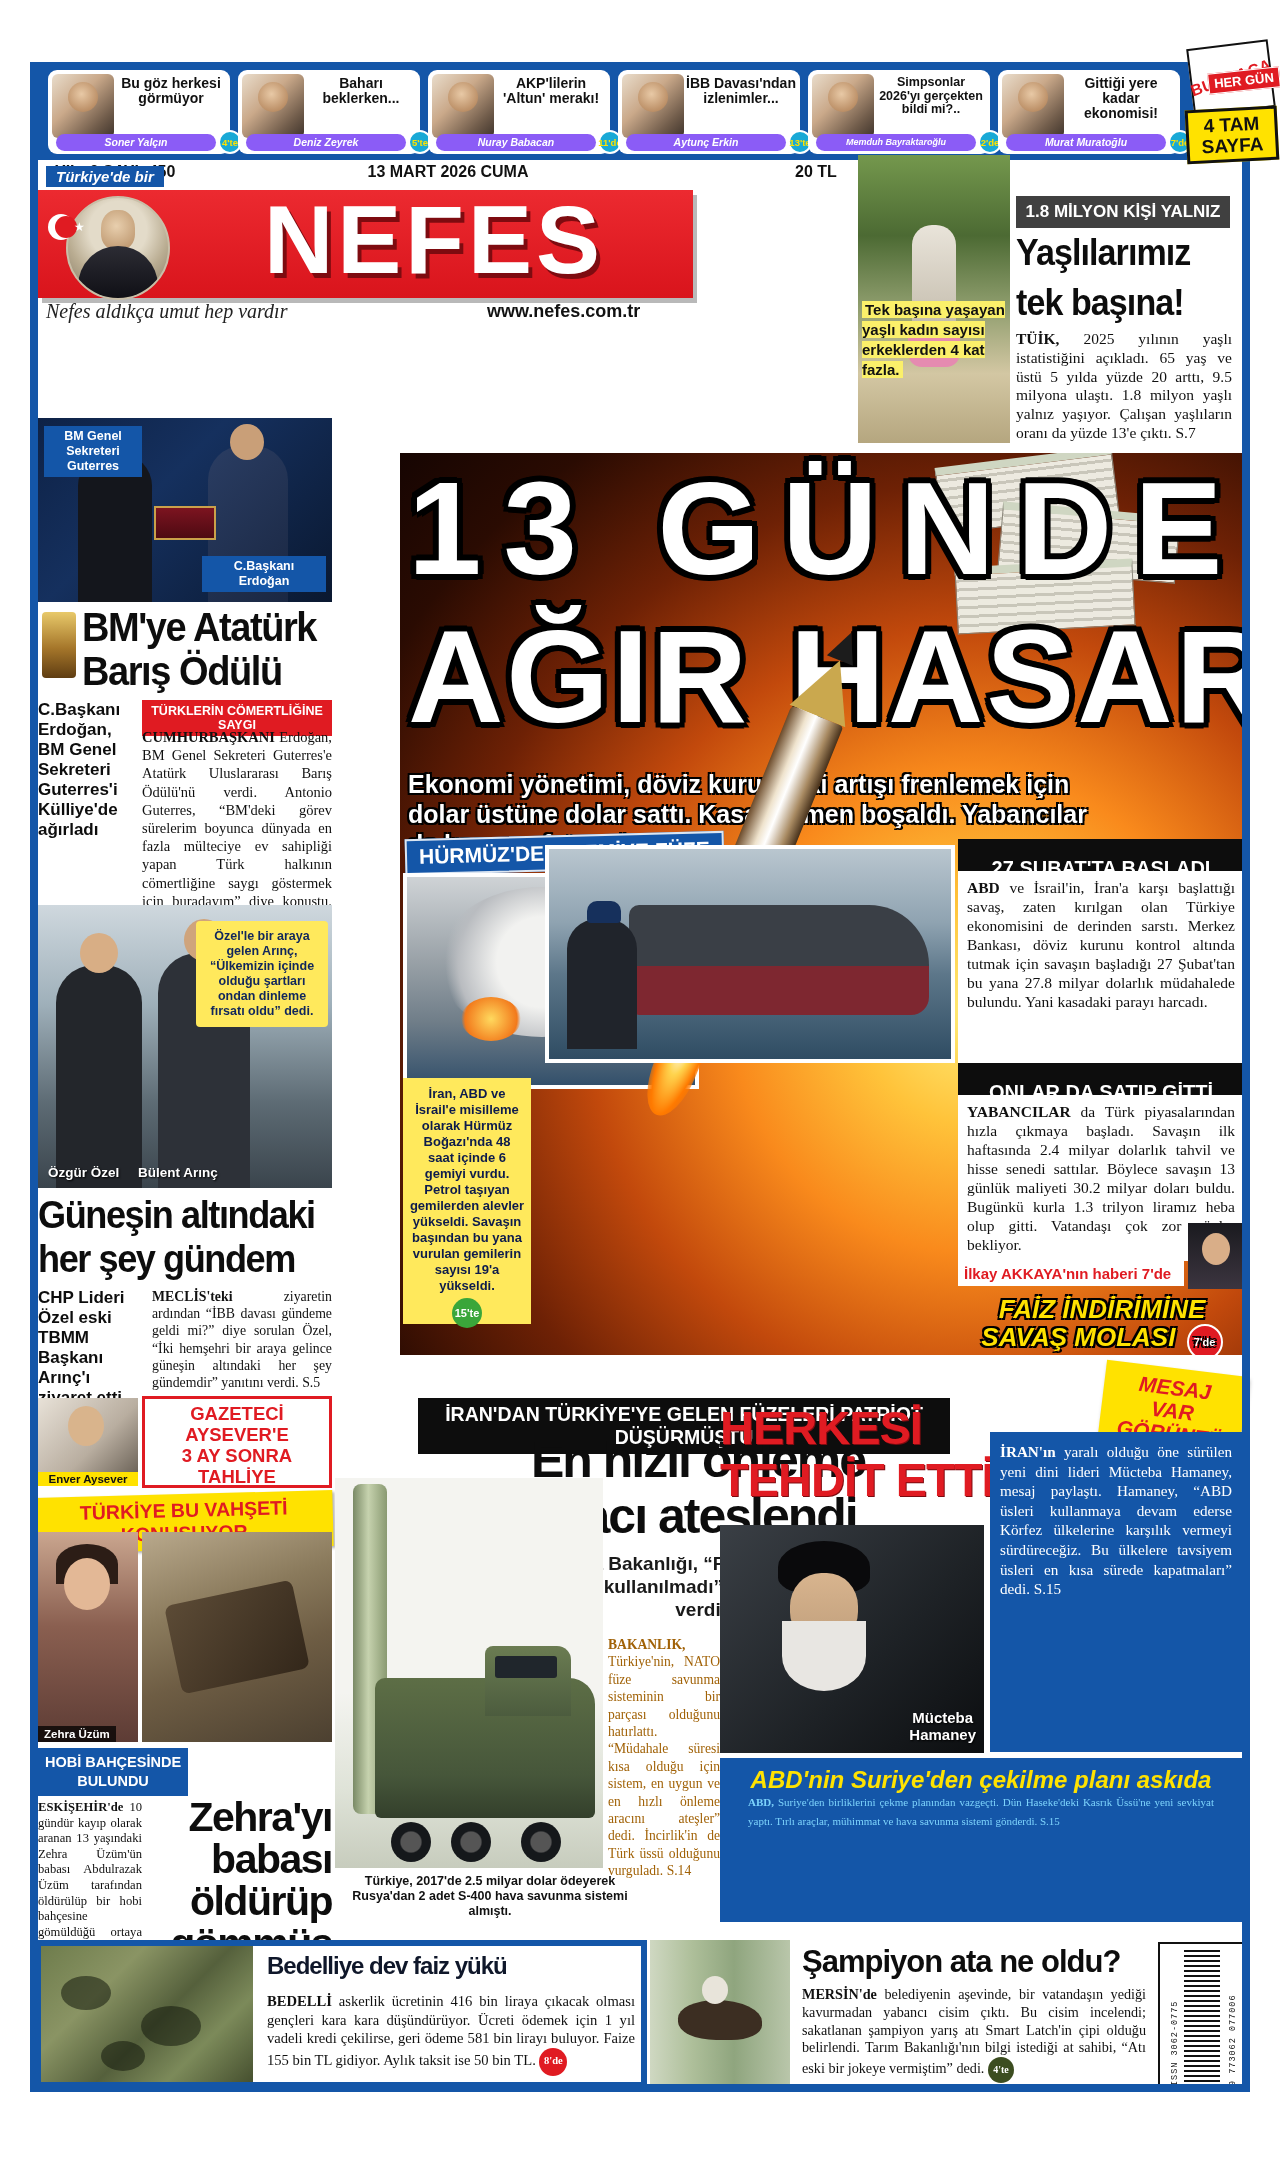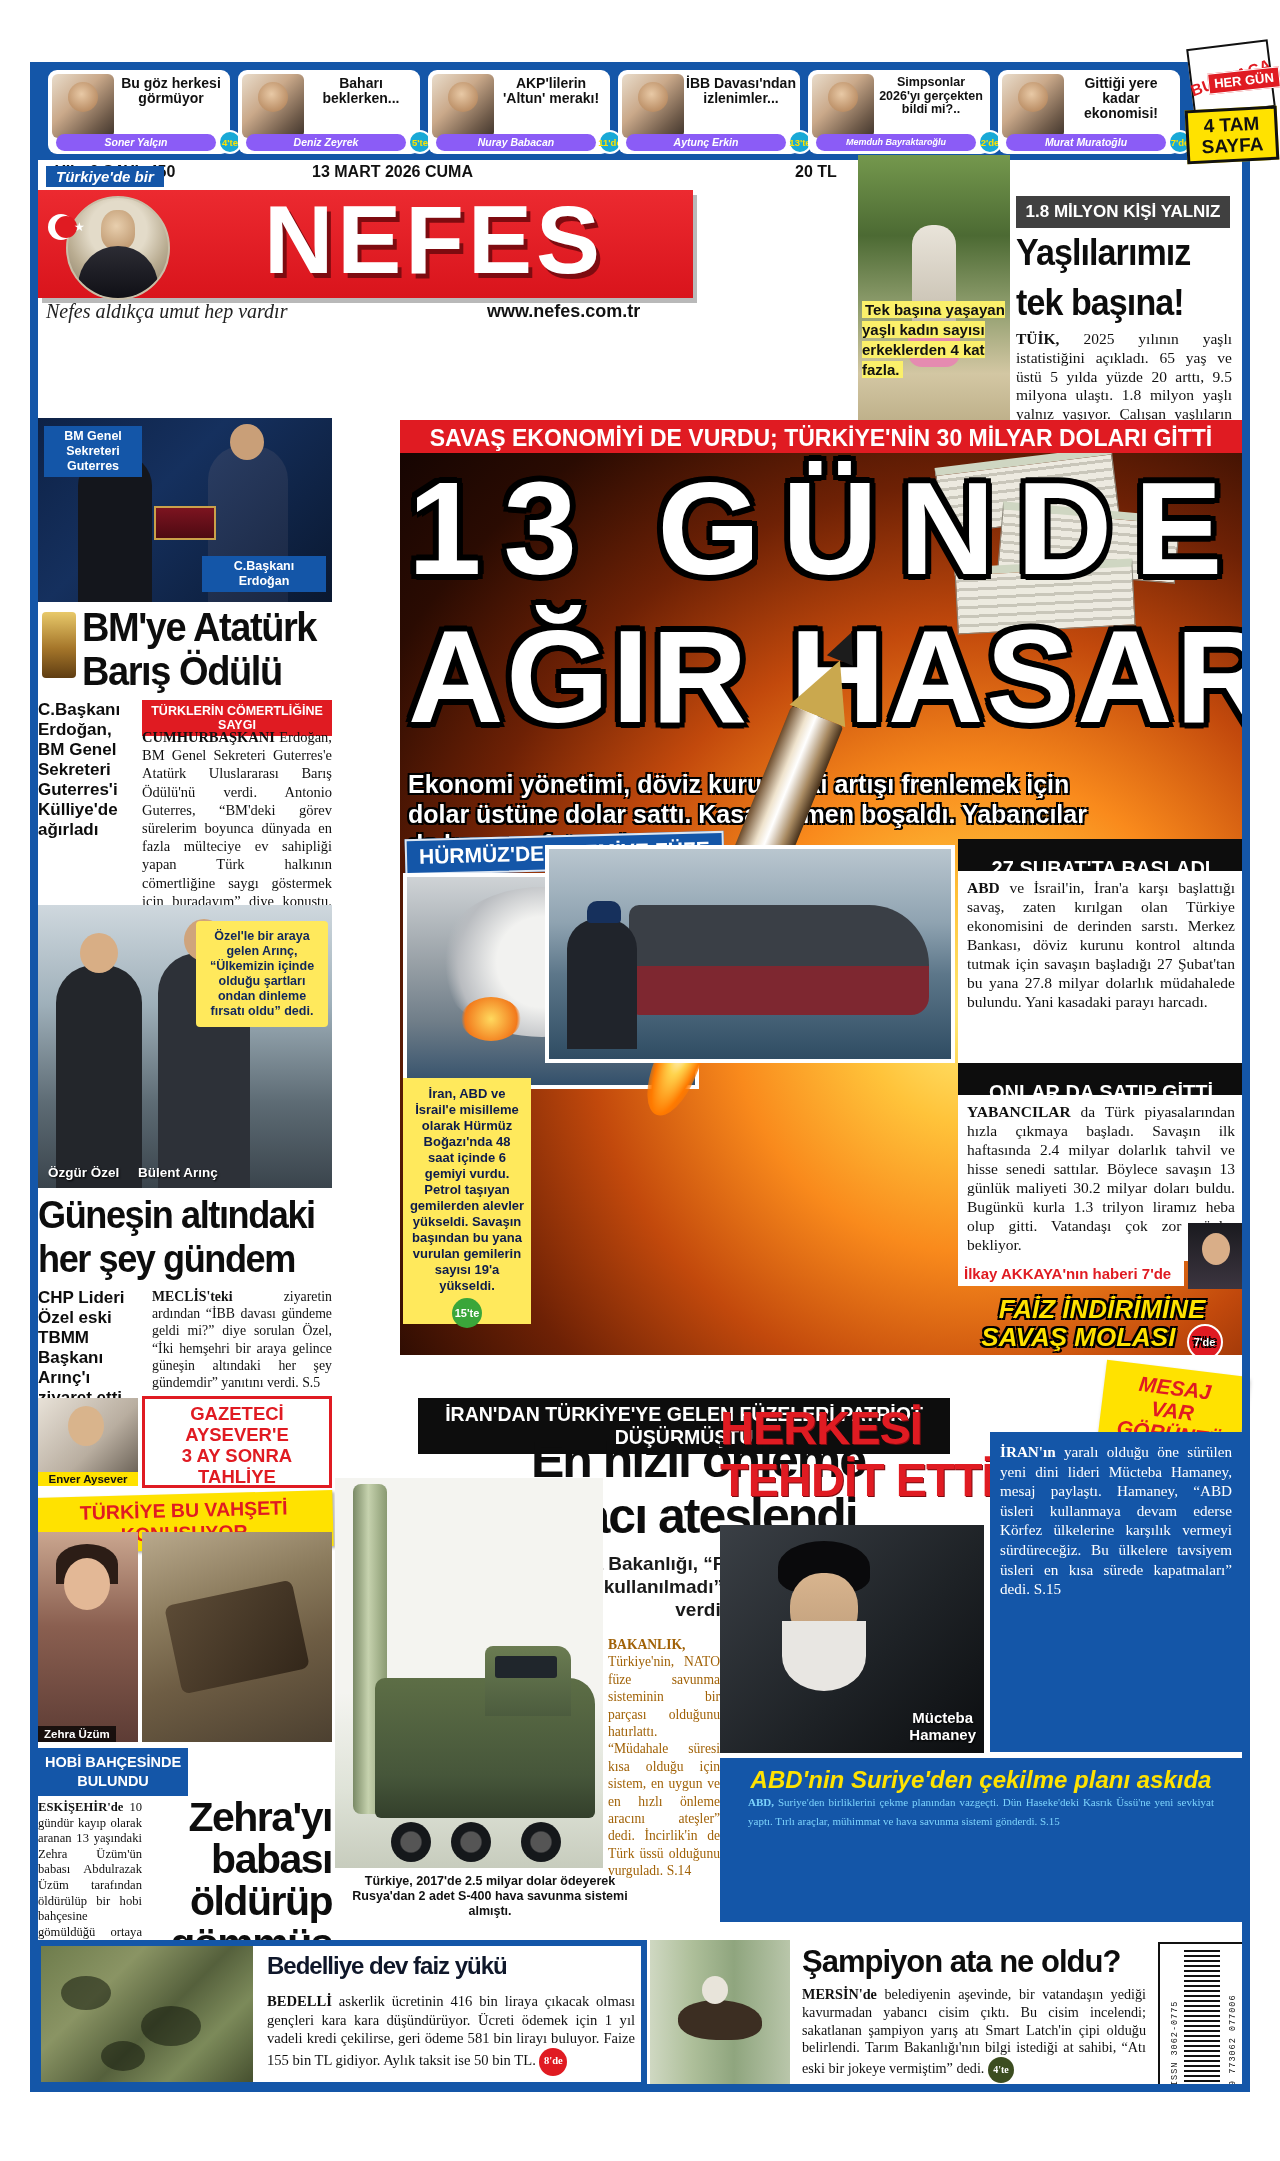--- a/index.html
+++ b/index.html
@@ -204,21 +204,21 @@
 
   <div class="abs promo">
     <div class="promo-card">
       <span class="promo-bulmaca">BULMACA</span>
     </div>
     <div class="promo-hergun">HER GÜN</div>
     <div class="promo-tam">4 TAM SAYFA</div>
   </div>
 
   <div class="abs dl" style="left:55px;">YIL: 2  SAYI: 450</div>
-  <div class="abs dl" style="left:312px;width:320px;text-align:left;">13 MART 2026 CUMA</div>
+  <div class="abs dl" style="left:288px;width:320px;text-align:center;">13 MART 2026 CUMA</div>
   <div class="abs dl" style="left:795px;">20 TL</div>
 
   <div class="abs turkiyede">Türkiye'de bir</div>
   <div class="abs mast-red"></div>
   <div class="abs crescent"></div>
   <div class="abs star">★</div>
   <div class="abs ata">
     <div class="ata-head"></div>
     <div class="ata-suit"></div>
   </div>
@@ -296,21 +296,20 @@
   <div class="abs ze-h">
     <span>Zehra'yı</span><br>
     <span>babası</span><br>
     <span>öldürüp</span><br>
     <span>gömmüş</span>
   </div>
   <div class="abs ze-body serif just">
     <span class="b">ESKİŞEHİR'de</span> <span>10 gündür kayıp olarak aranan 13 yaşındaki Zehra Üzüm'ün babası Abdulrazak Üzüm tarafından öldürülüp bir hobi bahçesine gömüldüğü ortaya çıktı. Üzüm'ün ise kızını öldürdükten 2 gün sonra intihar ettiği öğrenildi. S.3</span>
   </div>
 
-  <div class="abs kicker">SAVAŞ EKONOMİYİ DE VURDU; TÜRKİYE'NİN 30 MİLYAR DOLARI GİTTİ</div>
   <div class="abs fire">
     <div class="money" style="left:538px;top:4px;transform:rotate(-7deg);"></div>
     <div class="money" style="left:600px;top:56px;transform:rotate(5deg);"></div>
     <div class="money" style="left:556px;top:110px;transform:rotate(-3deg);"></div>
     <div class="missile">
       <div class="m-tip"></div>
       <div class="m-nose"></div>
       <div class="m-body"></div>
       <div class="m-fin" style="left:-18px;"></div>
       <div class="m-fin" style="right:-14px;"></div>

